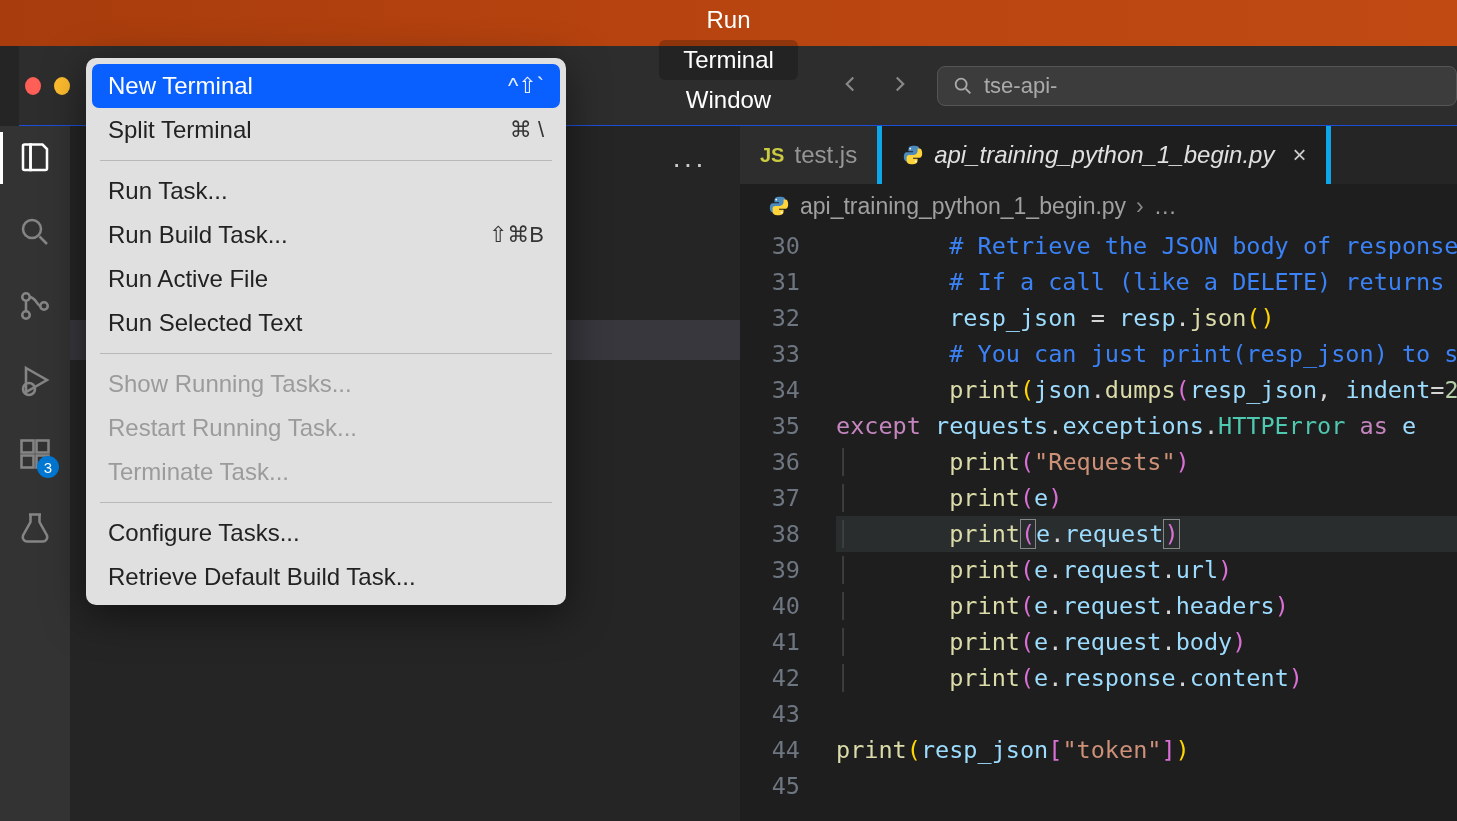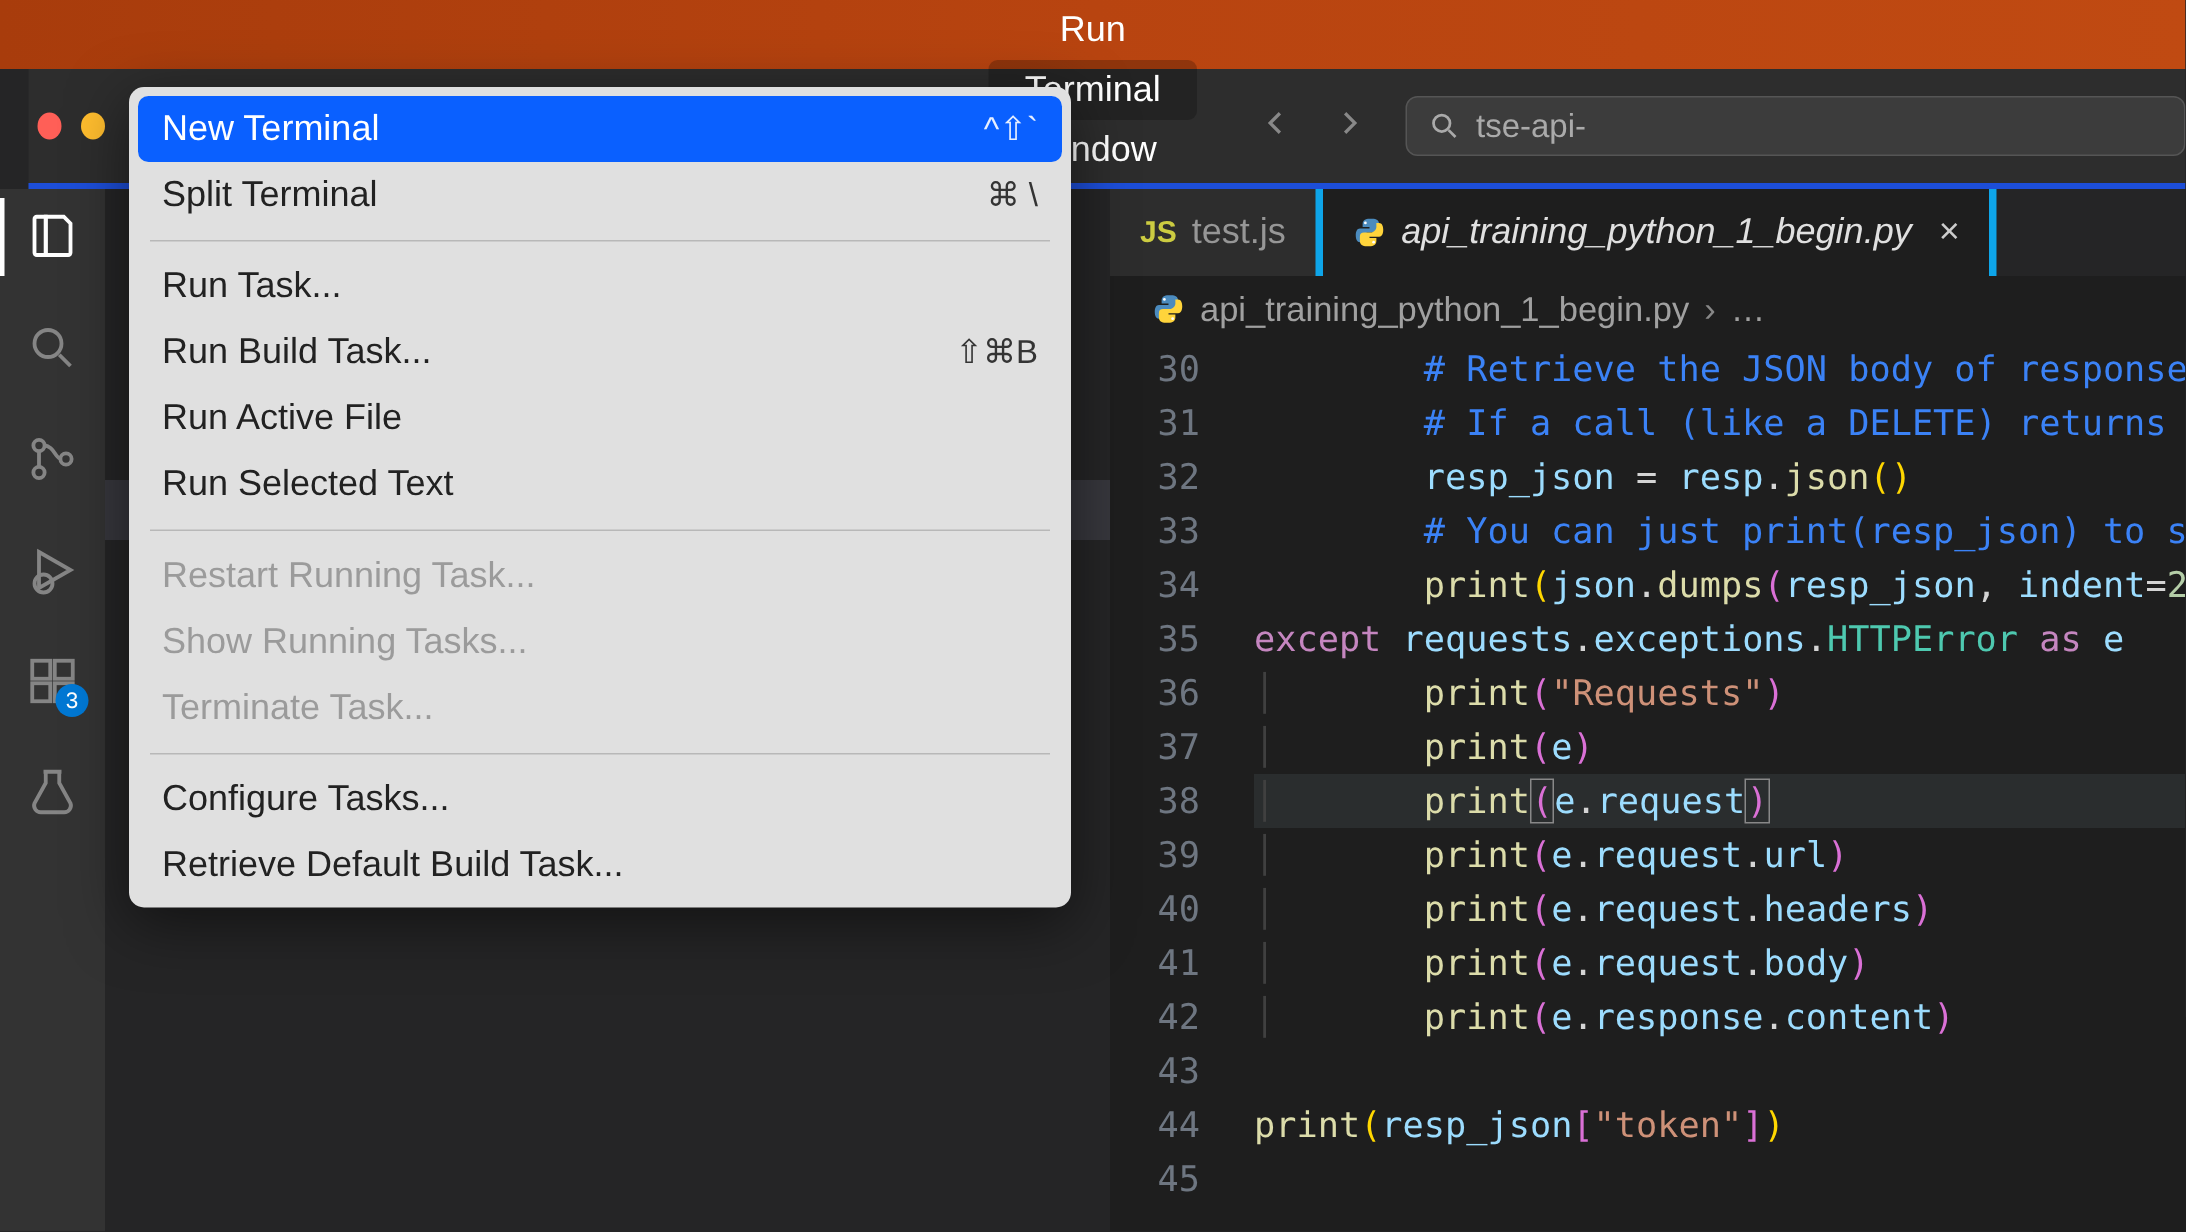--- a/index.html
+++ b/index.html
@@ -31,21 +31,21 @@
 .menubar-item.active {
   background: rgba(0,0,0,0.22);
 }
 
 
 .toolbar-row {
   height: 80px;
   background: #2d2d2d;
   display: flex;
   align-items: center;
-  border-bottom: 4px solid #1d4ed8;
+  border-bottom: 1px solid #1d4ed8;
   margin-left: 19px;
 }
 .traffic-lights {
   display: flex;
   gap: 13px;
   padding-left: 6px;
   width: 80px;
 }
 .traffic-light {
   width: 18px; height: 18px; border-radius: 50%;
@@ -201,21 +201,21 @@
 .tok-op { color: #d4d4d4; }
 .tok-default { color: #d4d4d4; }
 .bracket-y { color: #ffd700; }
 .bracket-p { color: #da70d6; }
 .bracket-match { border: 1px solid #888; }
 
 
 .dropdown {
   position: absolute;
   left: 86px; top: 58px;
-  width: 628px;
+  width: 480px;
   background: #e0e0e0;
   border-radius: 10px;
   box-shadow: 0 10px 40px rgba(0,0,0,0.5);
   padding: 6px 0;
   color: #222;
 }
 .dd-item {
   display: flex; align-items: center;
   padding: 6px 22px;
   font-size: 24px;
@@ -375,24 +375,24 @@
       <span class="dd-shortcut">⇧⌘B</span>
     </div>
     <div class="dd-item">
       <span>Run Active File</span>
     </div>
     <div class="dd-item">
       <span>Run Selected Text</span>
     </div>
     <div class="dd-sep"></div>
     <div class="dd-item disabled">
+      <span>Show Running Tasks...</span>
+    </div>
+    <div class="dd-item disabled">
       <span>Restart Running Task...</span>
-    </div>
-    <div class="dd-item disabled">
-      <span>Show Running Tasks...</span>
     </div>
     <div class="dd-item disabled">
       <span>Terminate Task...</span>
     </div>
     <div class="dd-sep"></div>
     <div class="dd-item">
       <span>Configure Tasks...</span>
     </div>
     <div class="dd-item">
       <span>Retrieve Default Build Task...</span>

